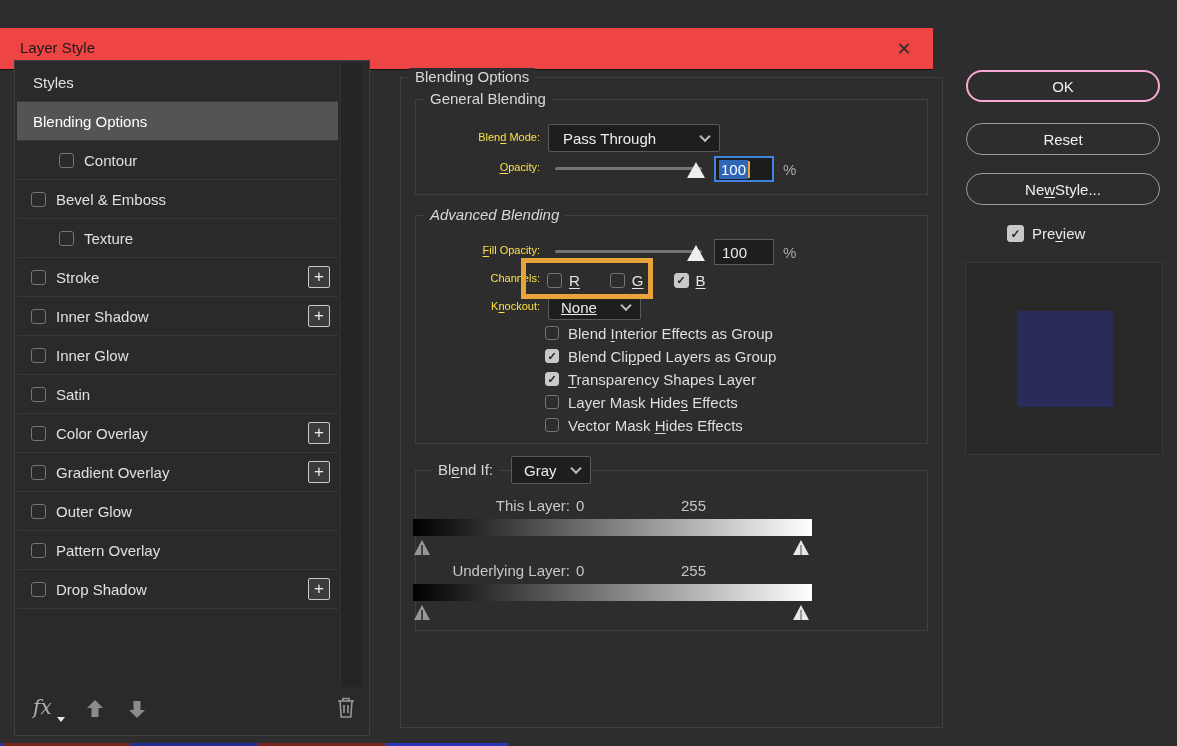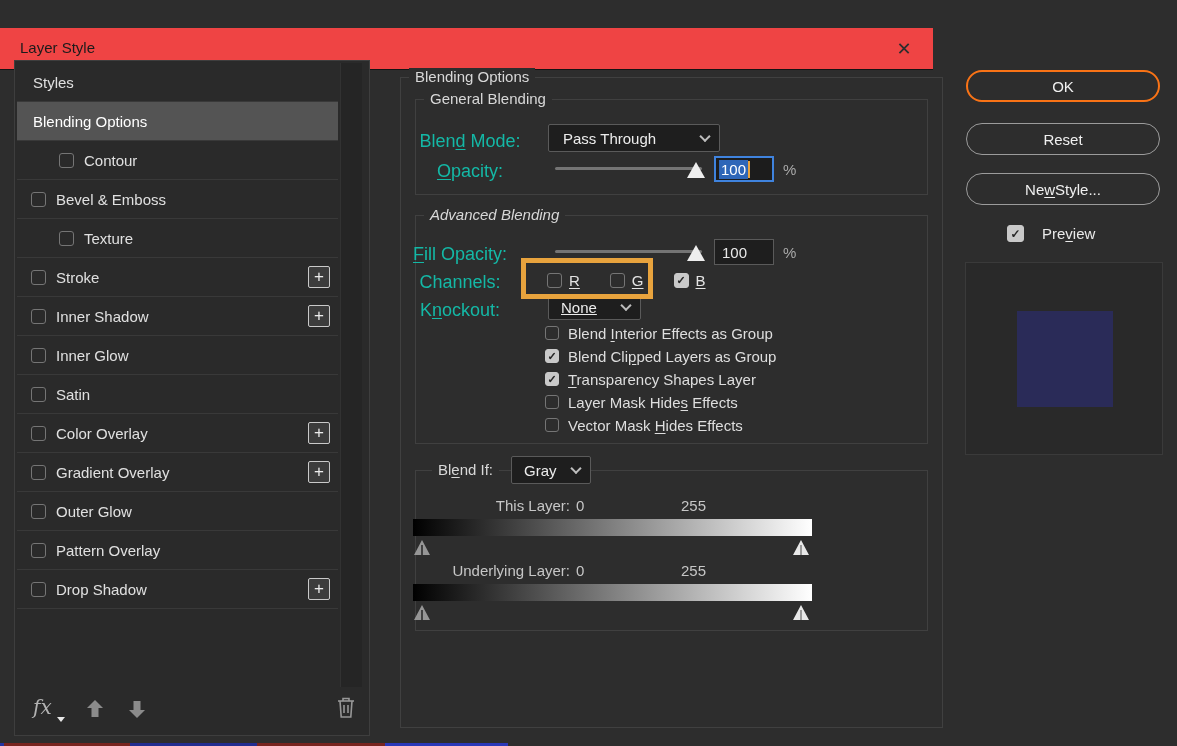--- a/index.html
+++ b/index.html
@@ -50,21 +50,21 @@
 
   
   .fieldset { position:absolute; border:1px solid #404040; }
   .flabel { position:absolute; background:#2d2d2d; padding:0 6px; font-size:15px;
             color:#d8d8d8; height:18px; line-height:18px; white-space:nowrap; z-index:2; }
   #fs-outer    { left:400px; top:77px;  width:543px; height:651px; }
   #fs-general  { left:415px; top:99px;  width:513px; height:96px;  }
   #fs-advanced { left:415px; top:215px; width:513px; height:229px; }
   #fs-blendif  { left:415px; top:470px; width:513px; height:161px; }
 
-  .rlabel { position:absolute; text-align:center; font-size:18px; color:#14b8a6;
+  .rlabel { position:absolute; text-align:right; font-size:11px; color:#fde047;
             white-space:nowrap; }
   .unit   { position:absolute; font-size:15px; color:#a9a9a9; }
 
   .dd { position:absolute; background:#1e1e1e; border:1px solid #5a5a5a;
         border-radius:2px; color:#ececec; font-size:15px; display:flex;
         align-items:center; z-index:3; }
   .dd .chev { position:absolute; right:10px; top:50%; width:8px; height:8px;
         border-left:2px solid #bdbdbd; border-bottom:2px solid #bdbdbd;
         transform:translateY(-70%) rotate(-45deg); }
   #dd-blendmode { left:548px; top:124px; width:172px; height:28px; padding-left:14px; }
@@ -108,25 +108,25 @@
   .bslider::after { content:""; position:absolute; left:-1px; top:5px;
         width:2px; height:10px; background:#414141; }
   .bslider.light { border-bottom-color:#e8e8e8; }
   .bslider.light::after { background:#9a9a9a; }
 
   
   .pillbtn { position:absolute; left:966px; width:194px; height:32px;
         border-radius:16px; background:transparent; border:1px solid #9b9b9b;
         color:#f0f0f0; font-size:15px; display:flex; align-items:center;
         justify-content:center; }
-  #btn-ok { top:70px; border:2px solid #f97316; }
+  #btn-ok { top:70px; border:2px solid #f9a8d4; }
   #btn-reset { top:123px; }
   #btn-new { top:173px; }
   .preview-row { position:absolute; left:1007px; top:225px; display:flex;
-        gap:18px; }
+        gap:8px; }
   .preview-row .cb { width:17px; height:17px; }
   .preview-row .cb.checked::after { font-size:12px; }
   .preview-label { font-size:15px; color:#eaeaea; }
   .preview-panel { position:absolute; left:965px; top:262px; width:198px;
         height:193px; background:#292929; border:1px solid #3a3a3a; }
   .preview-square { position:absolute; left:51px; top:48px; width:96px; height:96px; }
 
   
   .canvas-strip { position:absolute; left:0; bottom:0; width:600px; height:3px;
         background:linear-gradient(to right,

